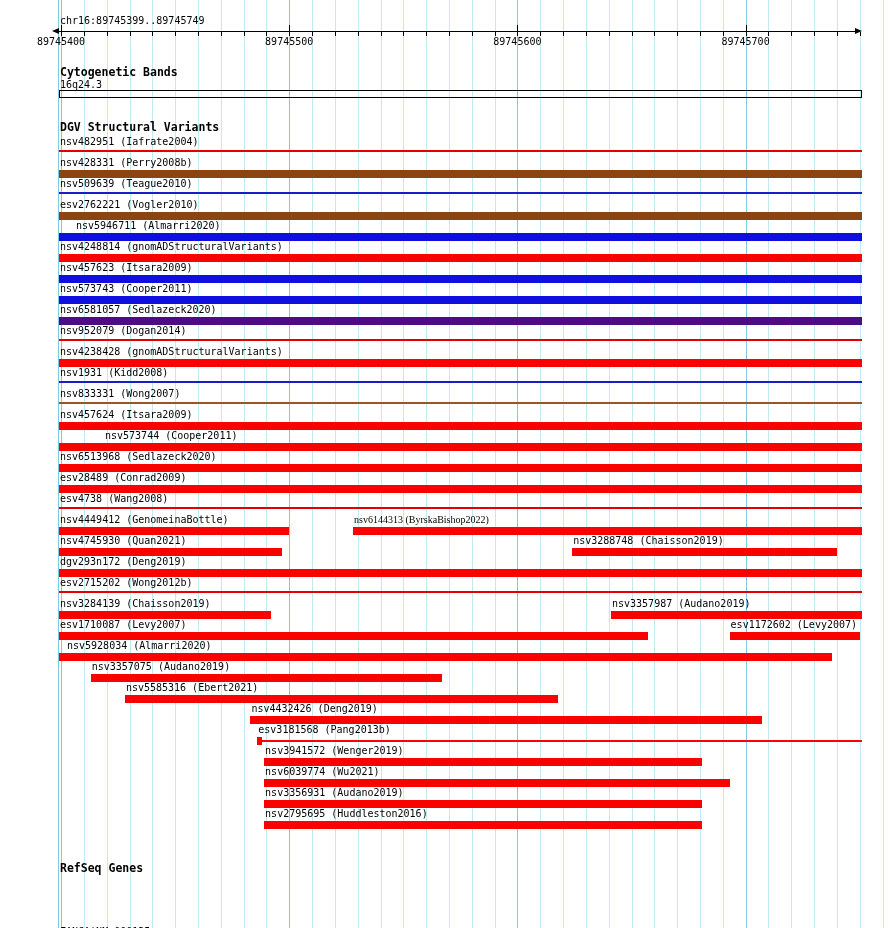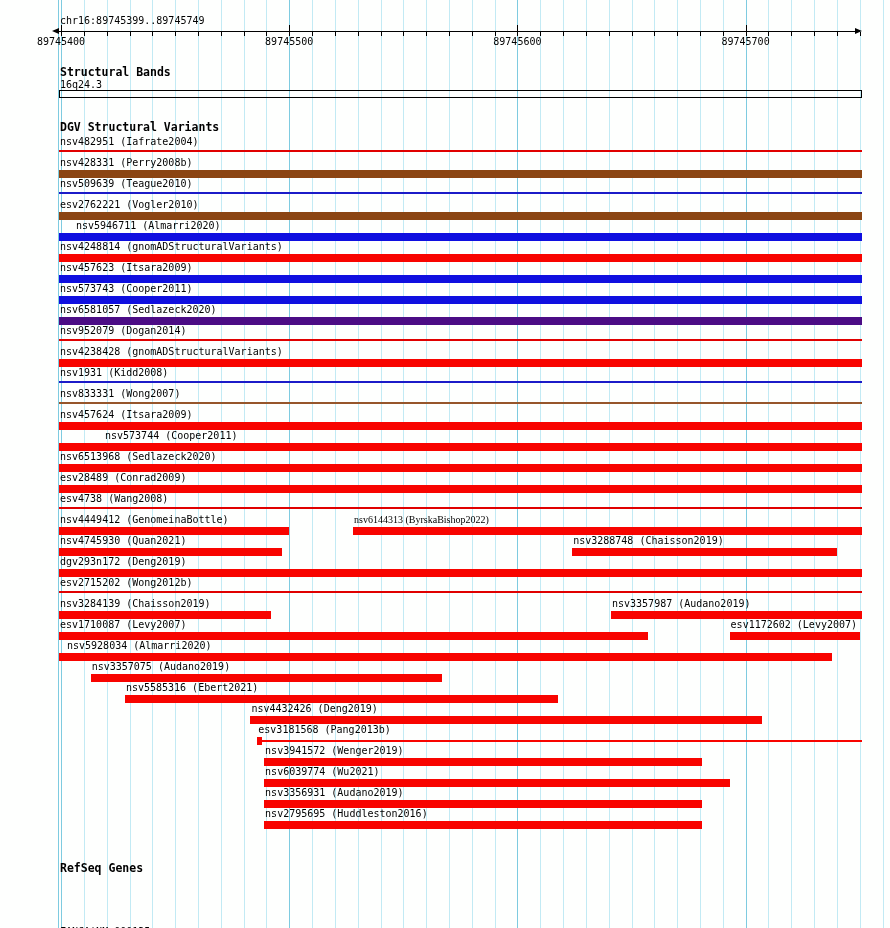--- a/index.html
+++ b/index.html
@@ -106,21 +106,21 @@
       <div class="tick" style="left: 836.9px; top: 32px; height: 4px;"></div>
       <div class="tick" style="left: 859.7px; top: 32px; height: 4px;"></div>
       <div class="arrowL" style="left: 52px; top: 28px;"></div>
       <div class="arrowR" style="left: 855px; top: 28px;"></div>
       <div class="ticklabel" style="left: 36px; top: 36px;">89745400</div>
       <div class="ticklabel" style="left: 264.2px; top: 36px;">89745500</div>
       <div class="ticklabel" style="left: 492.4px; top: 36px;">89745600</div>
       <div class="ticklabel" style="left: 720.6px; top: 36px;">89745700</div>
     </div>
 
-  <div class="ttl" style="left:60px;top:67px;">Structural Bands</div>
+  <div class="ttl" style="left:60px;top:67px;">Cytogenetic Bands</div>
   <div class="lbl" style="left:60px;top:79px;">16q24.3</div>
   <div class="bandrect" style="left:59px;top:90px;width:801px;height:6px;"></div>
 
   <div class="ttl" style="left:60px;top:122px;">DGV Structural Variants</div>
   <div id="dgv-layer" class="abs" style="left:0;top:0;width:890px;height:928px;">
       <div class="lbl" style="left: 60px; top: 136px;">nsv482951 (Iafrate2004)</div>
       <div class="bar" style="left: 59px; top: 150px; width: 803px; height: 2px; background: rgb(224, 0, 0);"></div>
       <div class="lbl" style="left: 60px; top: 157px;">nsv428331 (Perry2008b)</div>
       <div class="bar" style="left: 59px; top: 170px; width: 803px; height: 8px; background: rgb(139, 69, 19);"></div>
       <div class="lbl" style="left: 60px; top: 178px;">nsv509639 (Teague2010)</div>

